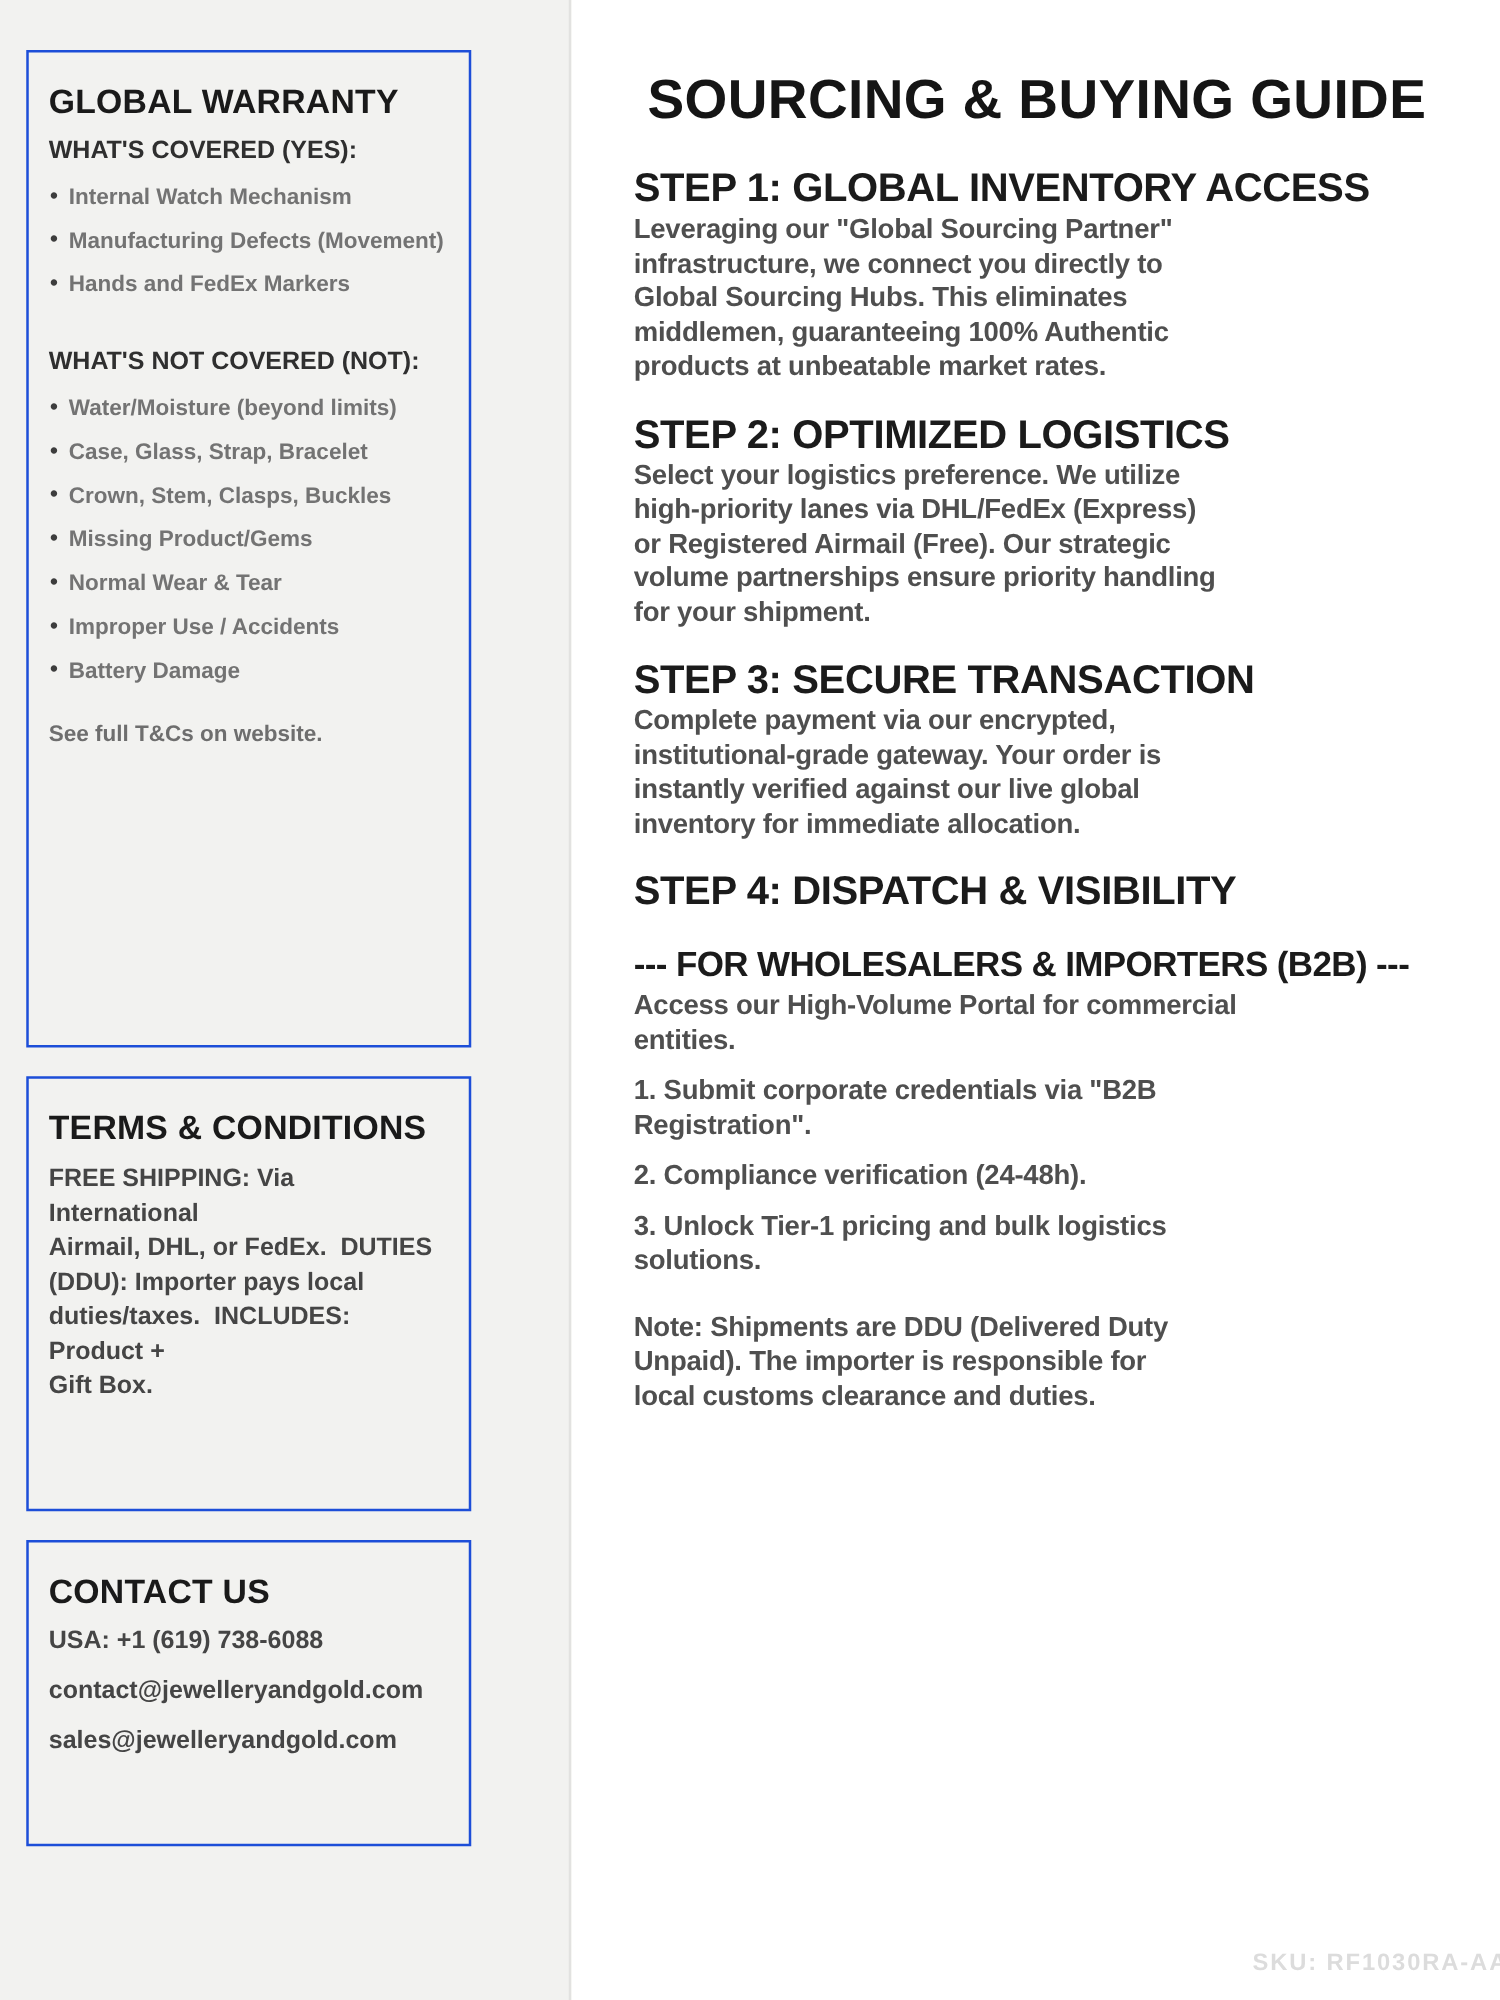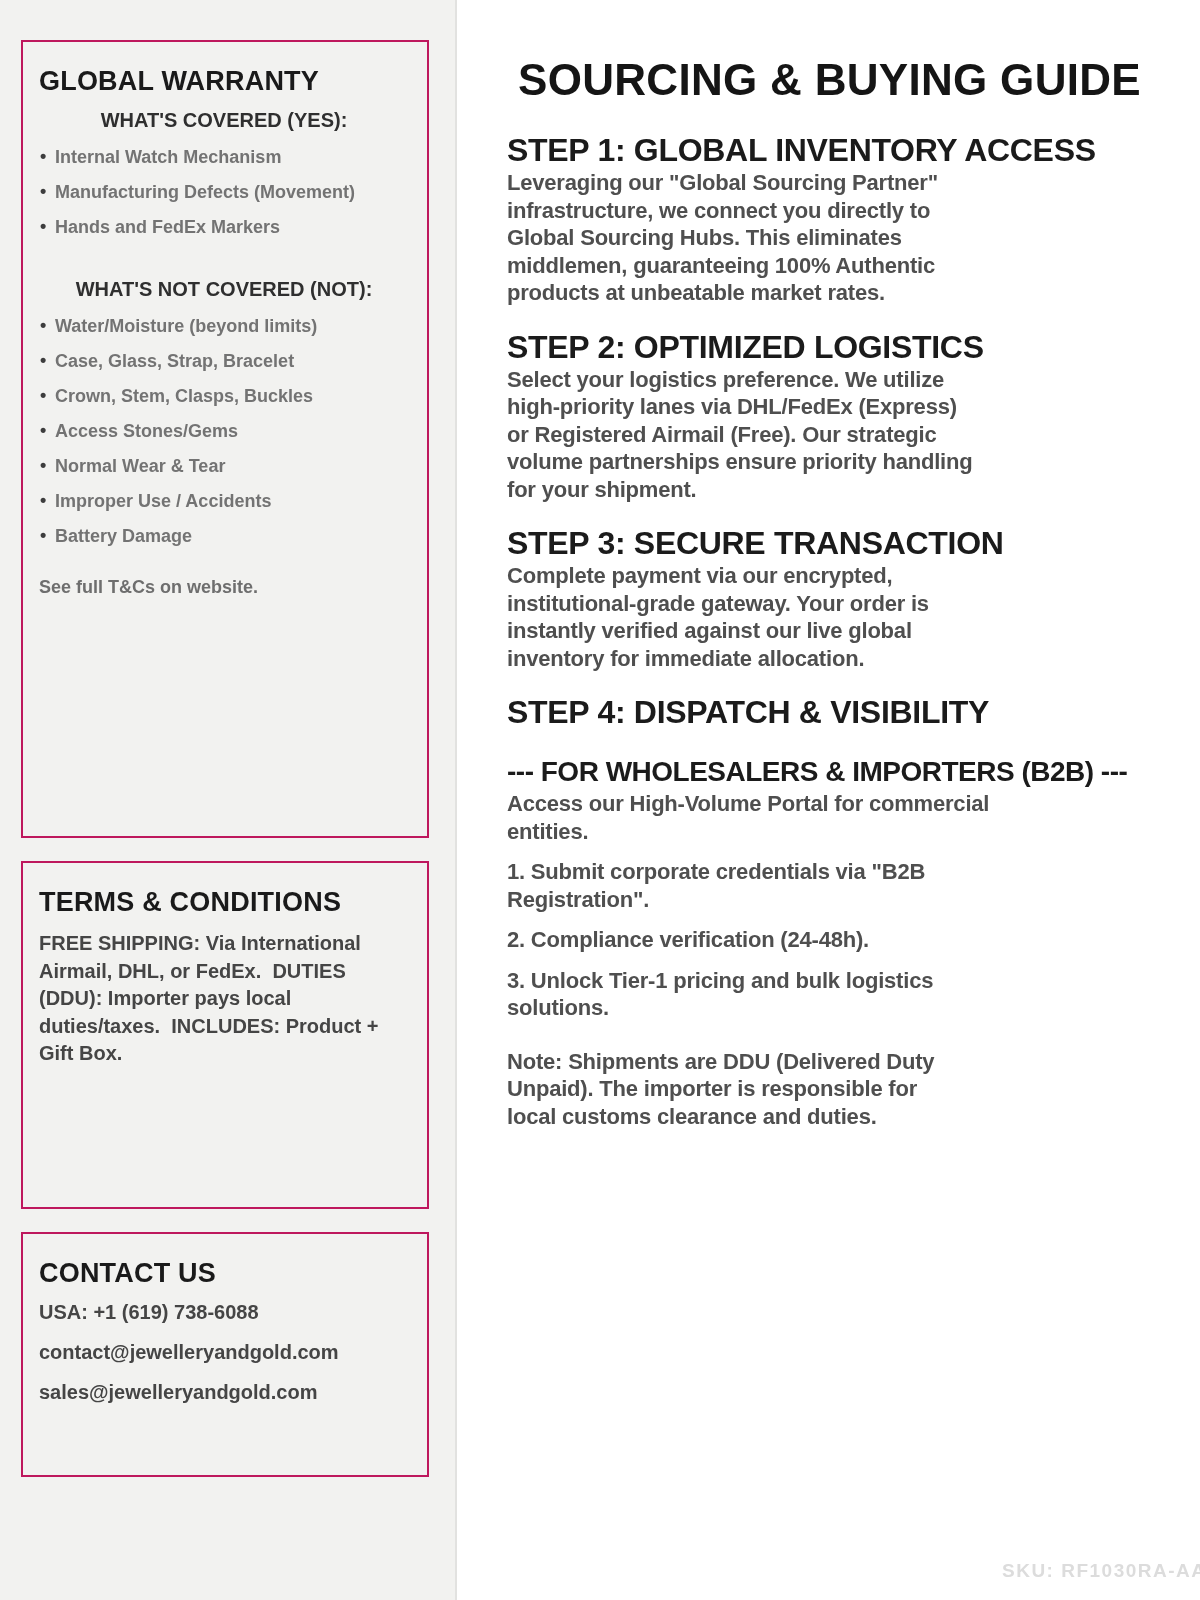--- a/index.html
+++ b/index.html
@@ -13,36 +13,35 @@
   }
 
   
   .sidebar {
     position:absolute; left:0; top:0;
     width:457px; height:1600px;
     background:#f2f2f0;
     border-right:2px solid #e2e2e0;
   }
   .panel {
-    position:absolute; left:21px; width:408px;
-    border:2px solid #be185d;
+    position:absolute; left:21px; width:356px;
+    border:2px solid #1d4ed8;
     padding:24px 18px 0 16px;
   }
   .p-warranty { top:40px;  height:798px; }
   .p-terms    { top:861px; height:348px; }
   .p-contact  { top:1232px;height:245px; }
 
   .panel h2 {
     font-size:27px; font-weight:bold; color:#1a1a1a;
     letter-spacing:0.2px; margin-bottom:12px;
   }
   .panel h3 {
     font-size:20px; font-weight:bold; color:#2f2f2f;
     margin-bottom:7px;
-    text-align:center;
   }
   .panel h3.second { margin-top:34px; }
 
   ul.bullets { list-style:none; }
   ul.bullets li {
     position:relative;
     font-size:18px; font-weight:bold; color:#737373;
     line-height:22px; padding:6.5px 0 6.5px 16px;
   }
   ul.bullets li::before {
@@ -106,21 +105,21 @@
     <ul class="bullets">
       <li>Internal Watch Mechanism</li>
       <li>Manufacturing Defects (Movement)</li>
       <li>Hands and FedEx Markers</li>
     </ul>
     <h3 class="second">WHAT'S NOT COVERED (NOT):</h3>
     <ul class="bullets">
       <li>Water/Moisture (beyond limits)</li>
       <li>Case, Glass, Strap, Bracelet</li>
       <li>Crown, Stem, Clasps, Buckles</li>
-      <li>Access Stones/Gems</li>
+      <li>Missing Product/Gems</li>
       <li>Normal Wear &amp; Tear</li>
       <li>Improper Use / Accidents</li>
       <li>Battery Damage</li>
     </ul>
     <p class="footnote">See full T&amp;Cs on website.</p>
   </section>
 
   <section class="panel p-terms">
     <h2>TERMS &amp; CONDITIONS</h2>
     <p class="terms-body">FREE SHIPPING: Via International

